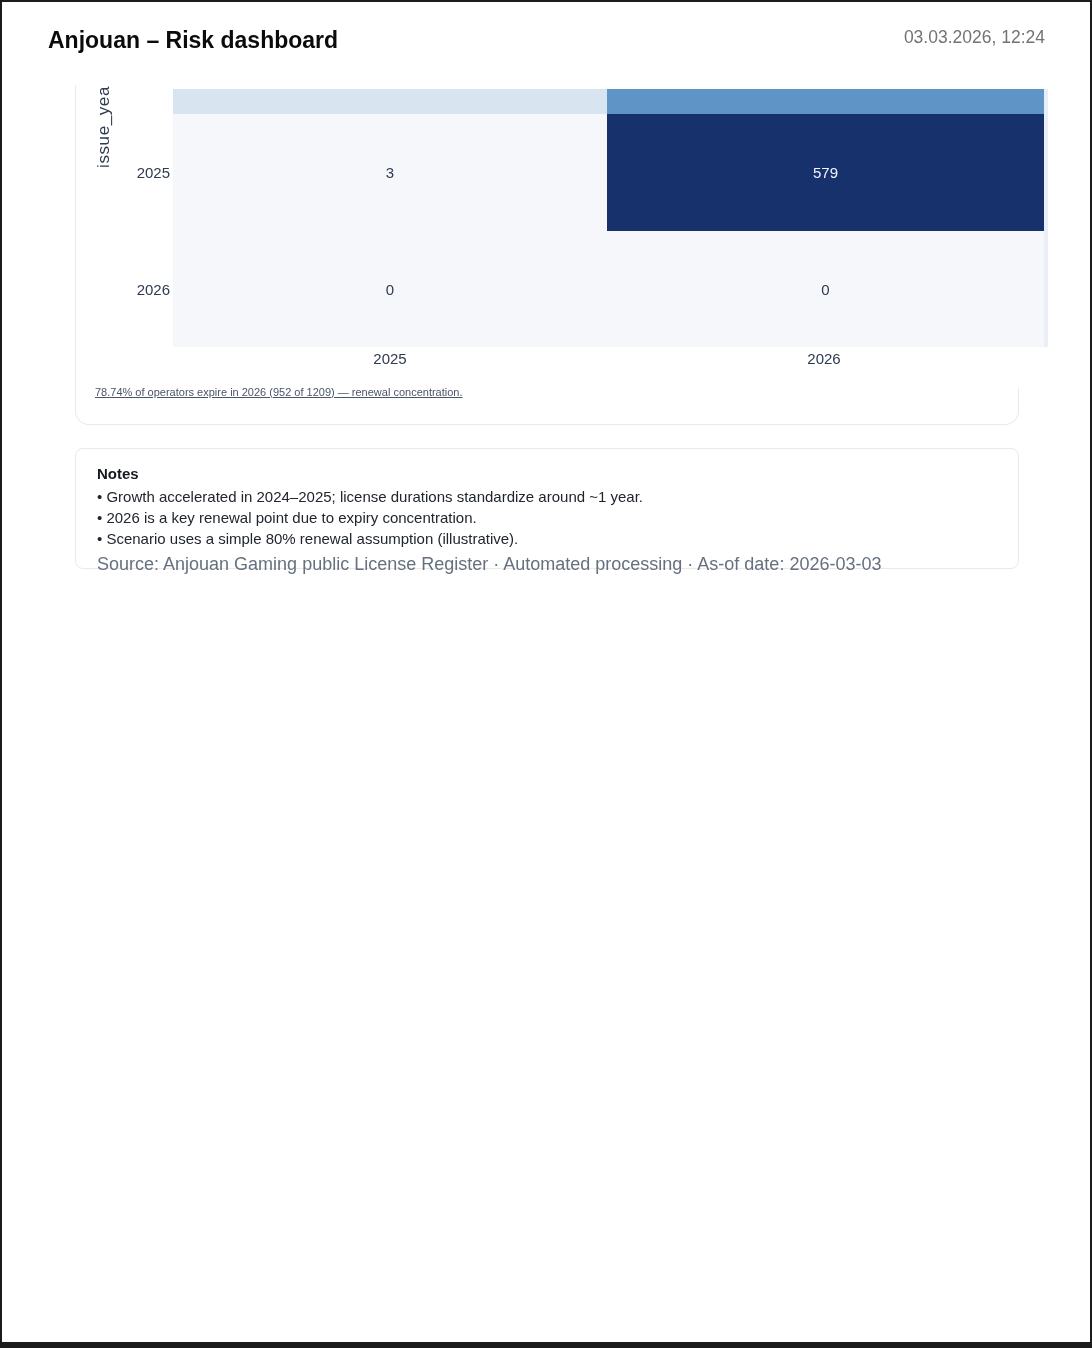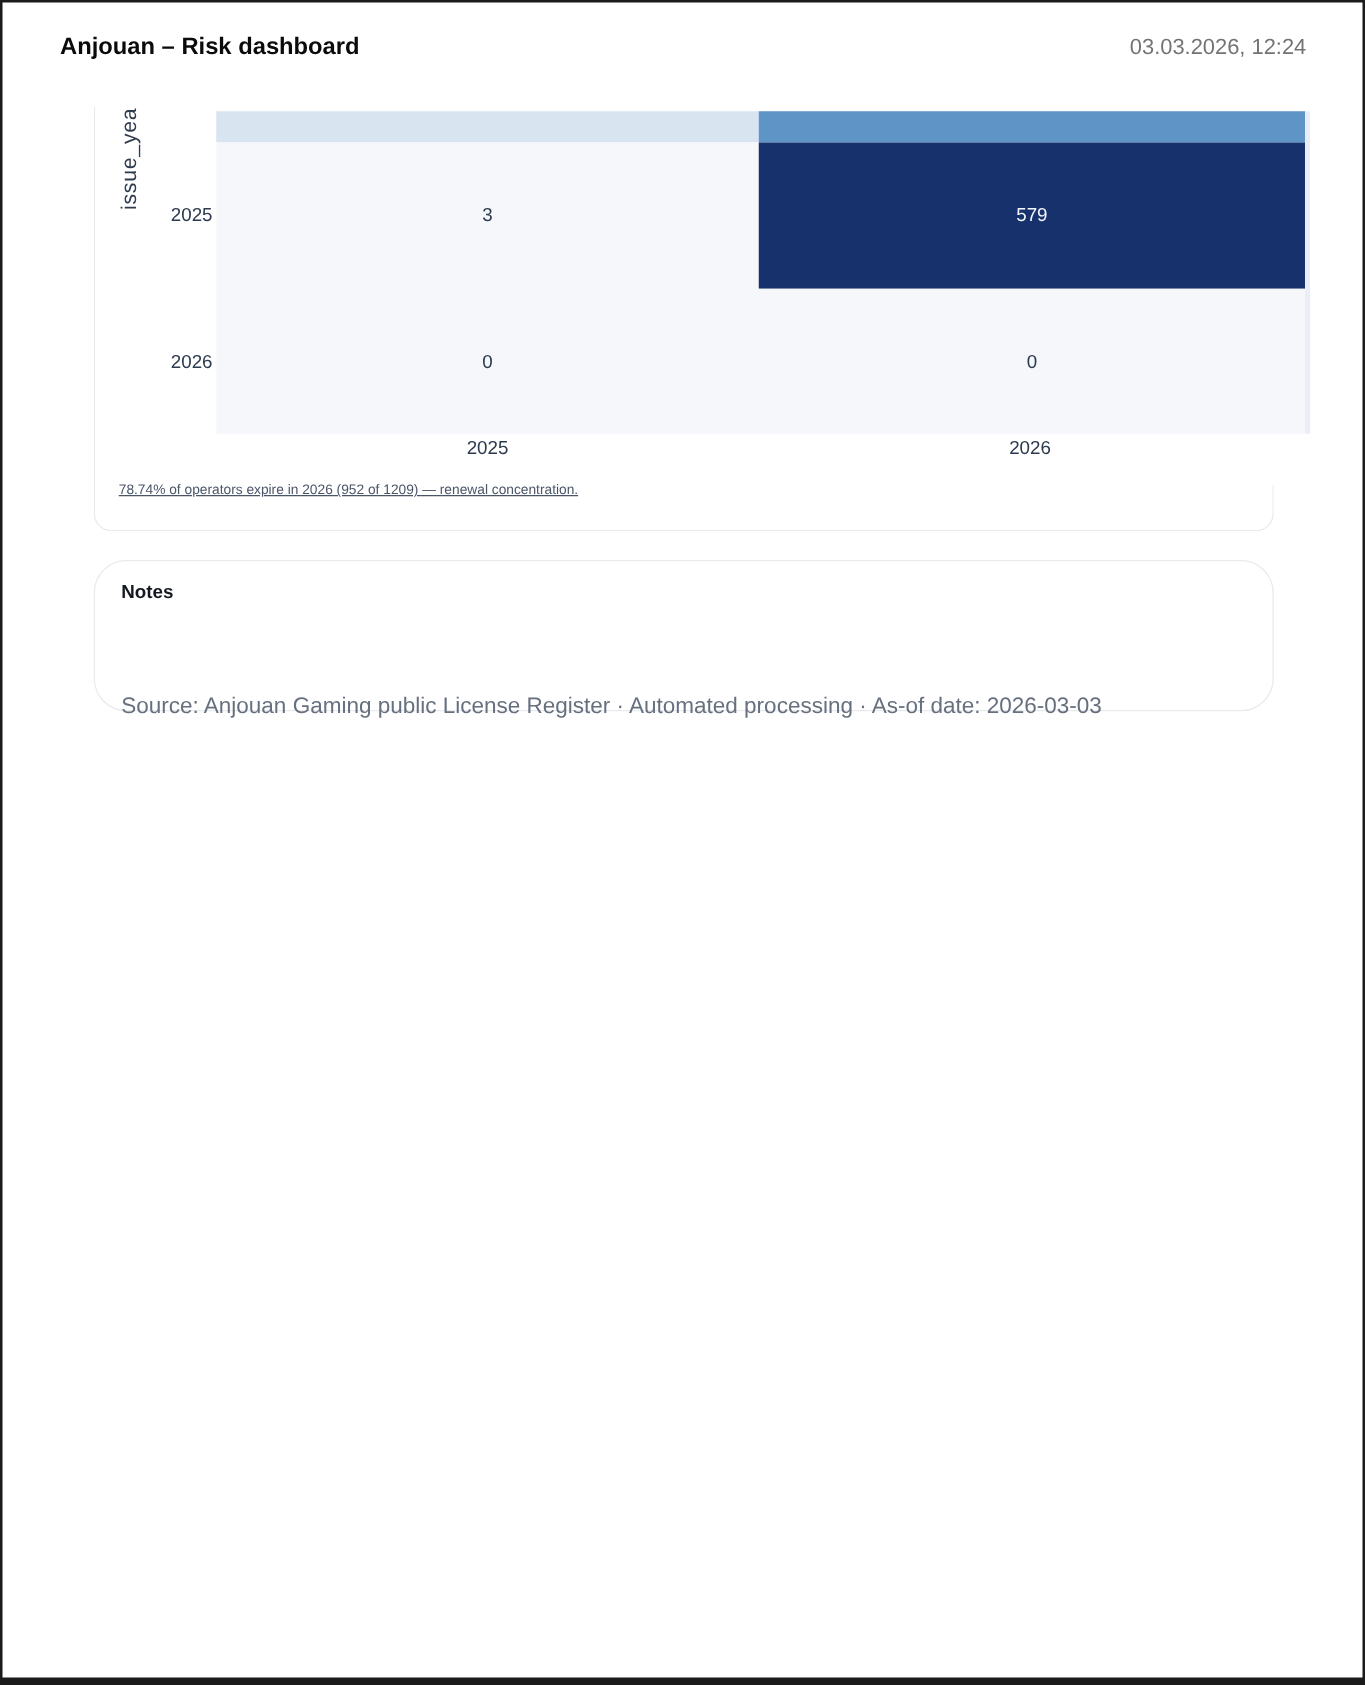--- a/index.html
+++ b/index.html
@@ -11,21 +11,21 @@
     color: #111111;
     overflow: hidden;
   }
   
   .frame-top    { position:absolute; left:0; top:0; width:1092px; height:2px;  background:#1b1b1b; }
   .frame-left   { position:absolute; left:0; top:0; width:2px;  height:1348px; background:#1b1b1b; }
   .frame-right  { position:absolute; right:0; top:0; width:2px; height:1348px; background:#1b1b1b; }
   .frame-bottom { position:absolute; left:0; bottom:0; width:1092px; height:6px; background:#1b1b1b; }
 
   
-  .hdr-title { position:absolute; left:48px; top:27px; font-size:19px; font-weight:bold; color:#0b0b0b; }
+  .hdr-title { position:absolute; left:48px; top:27px; font-size:23px; font-weight:bold; color:#0b0b0b; }
   .hdr-date  { position:absolute; right:47px; top:27px; font-size:17.5px; font-weight:400; color:#737373; }
 
   
   .chart-card {
     position:absolute; left:75px; top:85px; width:944px; height:340px;
     background:#ffffff; border:1px solid #e8eaee; border-top:none;
     border-radius:0 0 14px 14px; z-index:1;
   }
   .caption {
     position:absolute; left:95px; top:386px; width:900px;
@@ -55,21 +55,21 @@
   .xtick-2 { left:708px; }
   .ylabel {
     position:absolute; left:18px; top:83px;
     transform: rotate(-90deg); transform-origin: 0 0;
     font-size:17px; letter-spacing:0.6px; color:#2e3a4e; white-space:nowrap;
   }
 
   
   .notes-card {
     position:absolute; left:75px; top:448px; width:944px; height:121px;
-    background:#ffffff; border:1px solid #e8eaee; border-radius:26px;
+    background:#ffffff; border:1px solid #e8eaee; border-radius:8px;
   }
   .notes-heading { position:absolute; left:21px; top:16px; font-size:15px; font-weight:bold; color:#14181f; }
   .notes-bullets { position:absolute; left:21px; top:37px; font-size:15px; line-height:21px; color:#21262e; }
   .notes-source  { position:absolute; left:21px; top:105px; font-size:18px; color:#66707e; }
 </style>
 </head>
 <body>
 
 <div class="frame-top"></div>
 <div class="frame-left"></div>
@@ -105,14 +105,19 @@
   <div class="ytick ytick-1">2025</div>
   <div class="ytick ytick-2">2026</div>
   <div class="xtick xtick-1">2025</div>
   <div class="xtick xtick-2">2026</div>
 </div>
 
 <div class="caption">78.74% of operators expire in 2026 (952 of 1209) — renewal concentration.</div>
 
 <div class="notes-card">
   <div class="notes-heading">Notes</div>
+  <div class="notes-bullets">
+    <div>• Growth accelerated in 2024–2025; license durations standardize around ~1 year.</div>
+    <div>• 2026 is a key renewal point due to expiry concentration.</div>
+    <div>• Scenario uses a simple 80% renewal assumption (illustrative).</div>
+  </div>
   <div class="notes-source">Source: Anjouan Gaming public License Register · Automated processing · As-of date: 2026-03-03</div>
 </div>
 
 </body></html>

